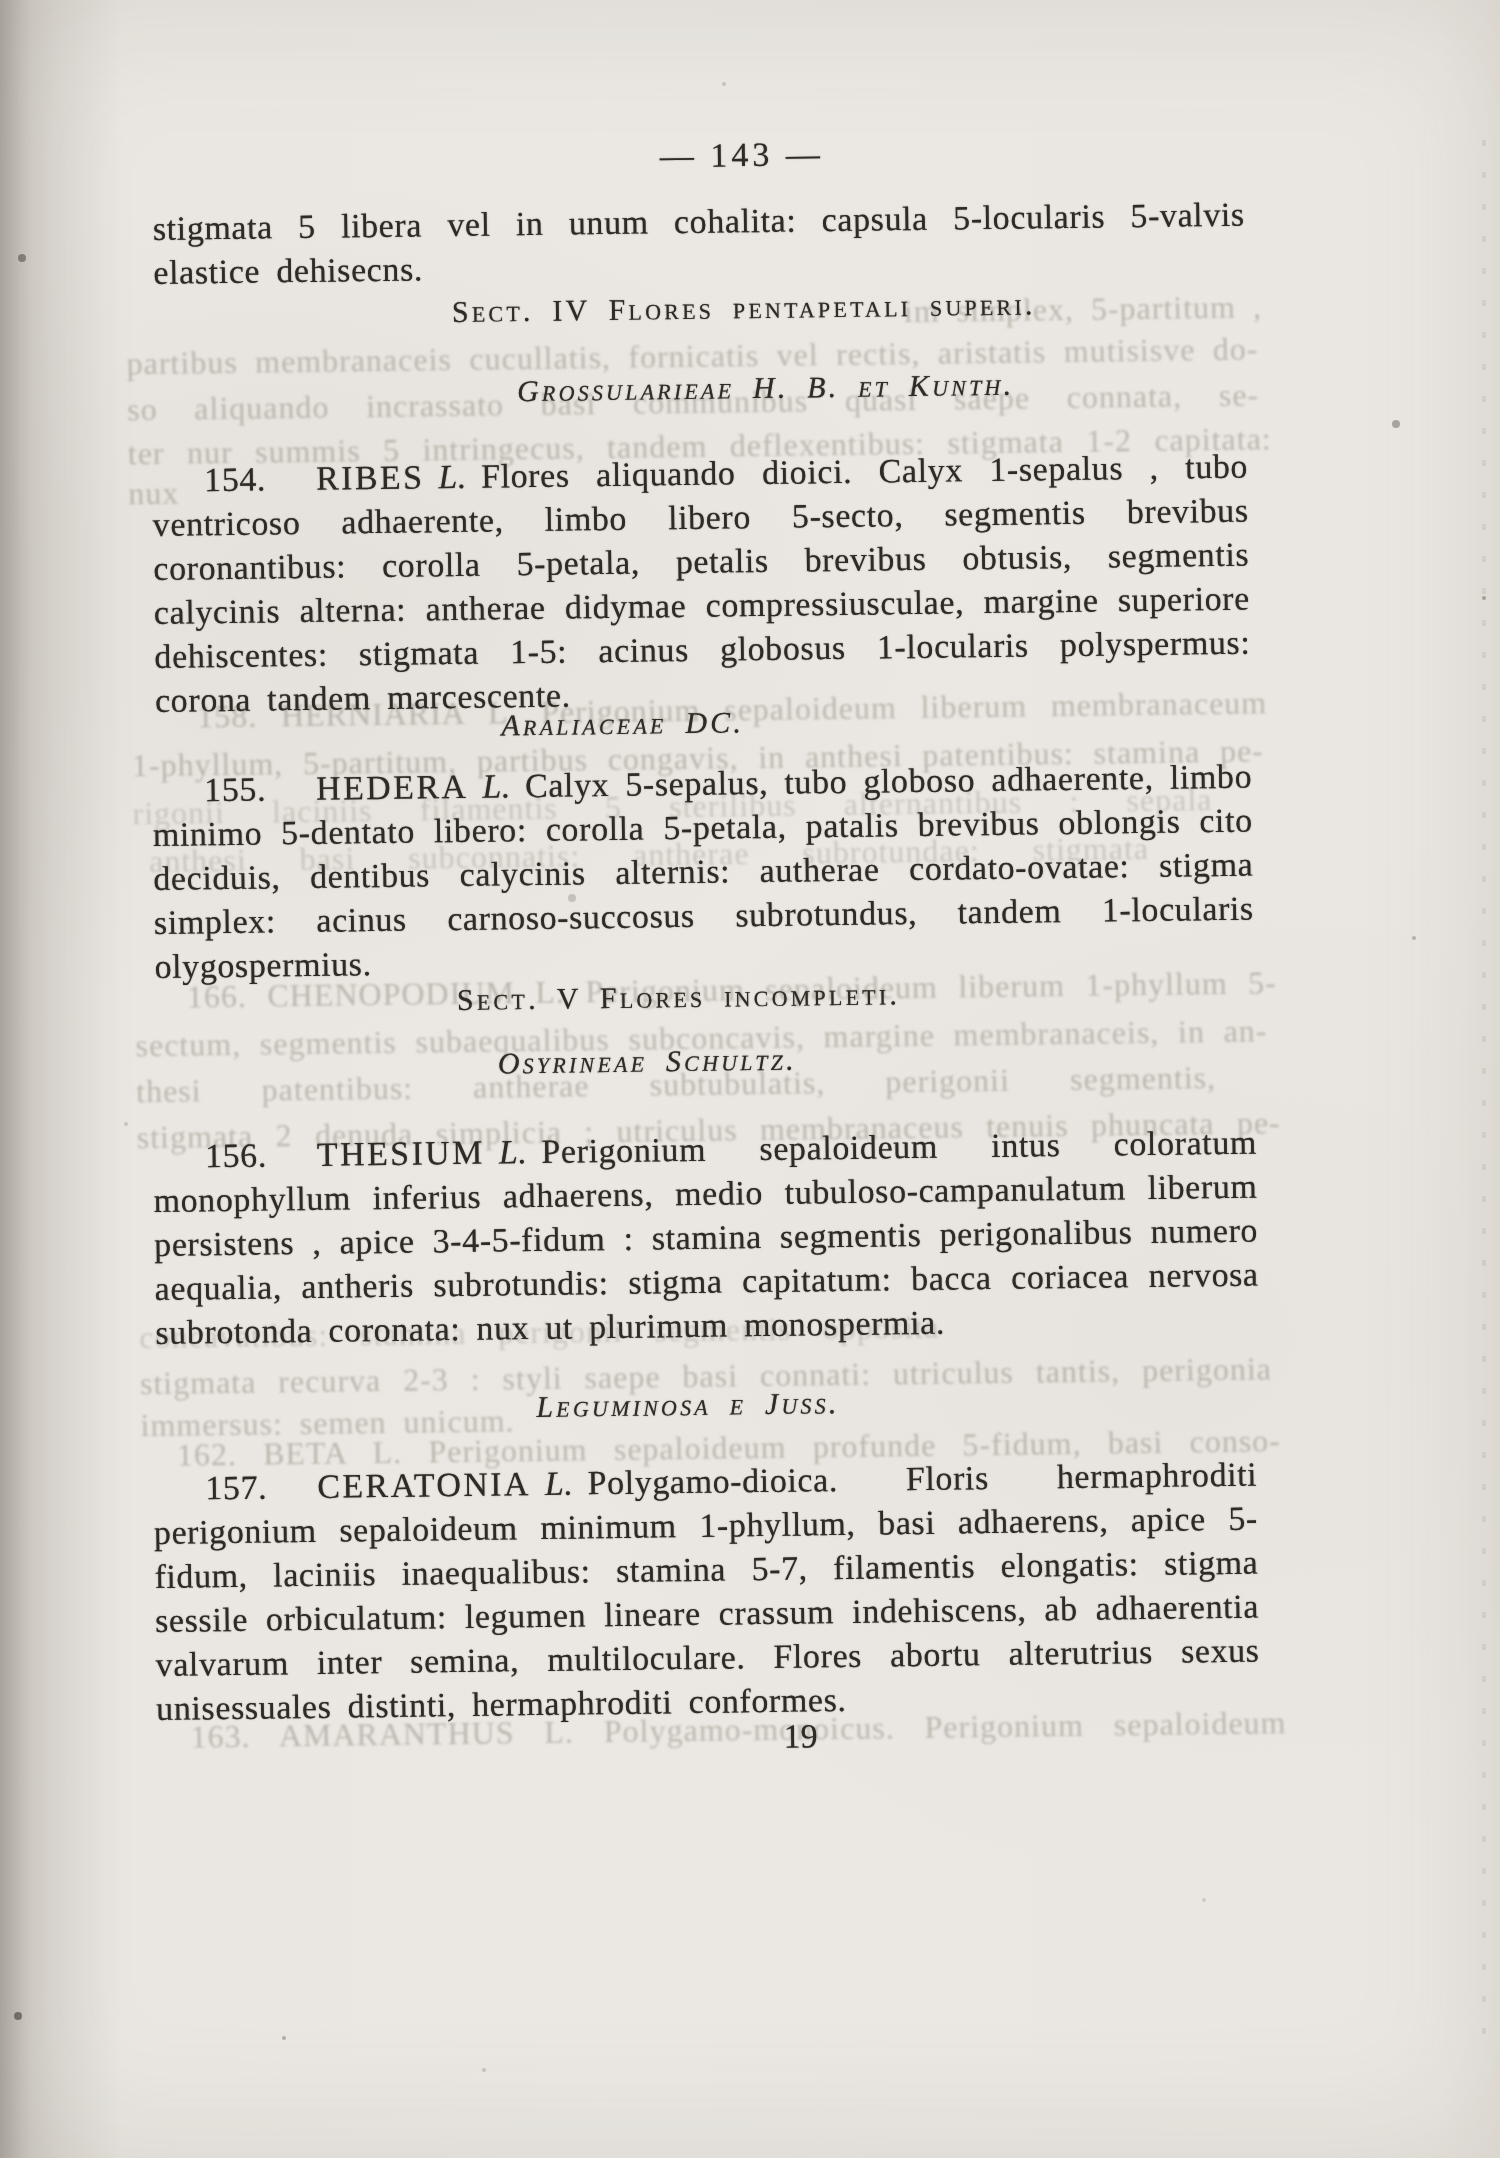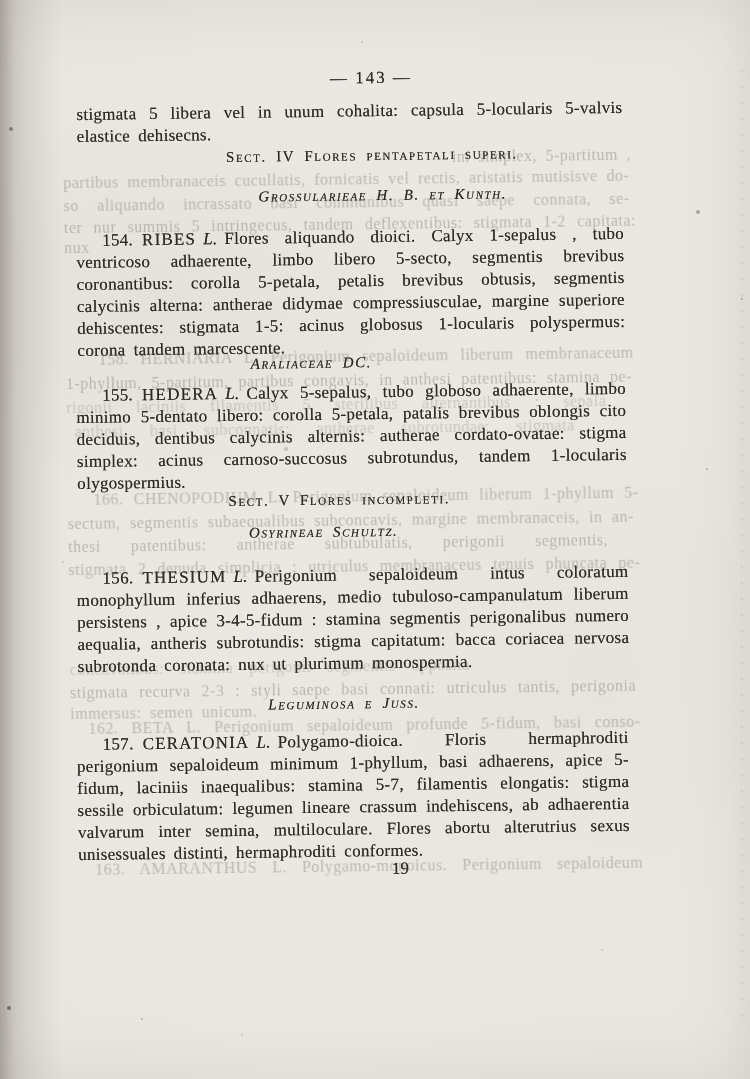--- a/index.html
+++ b/index.html
@@ -59,21 +59,21 @@
     text-align: center; font-size: 17px; letter-spacing: 2px;
   }
 
   .para {
     position: absolute; margin: 0;
     font-size: 17px; line-height: 22px;
     letter-spacing: 0.3px; word-spacing: 3.5px;
     text-align: justify;
   }
   .entry { text-indent: 26px; }
-  .num   { margin-right: 9px; }
+  .num   { margin-right: 25px; }
   .genus { letter-spacing: 1.2px; margin-right: 7px; }
   .auth  { font-style: italic; margin-right: 7px; }
 
   .heading {
     position: absolute; margin: 0; white-space: nowrap;
     font-size: 15px; font-weight: normal;
     font-variant: small-caps;
     letter-spacing: 1.6px; word-spacing: 4px;
   }
   .heading.italic { font-style: italic; }

